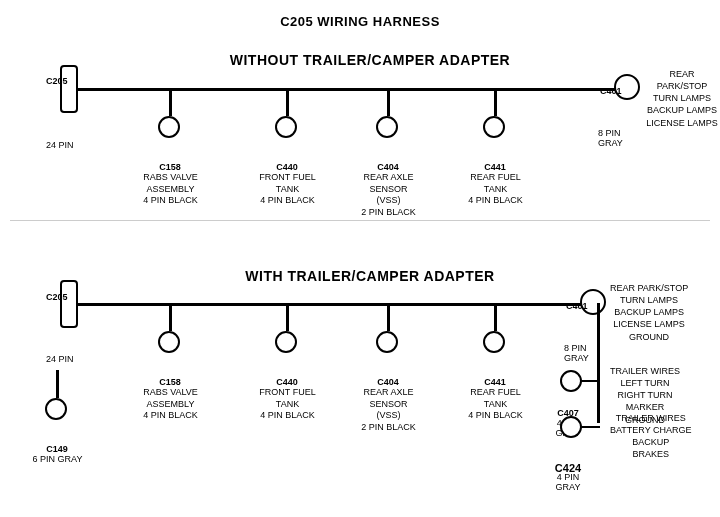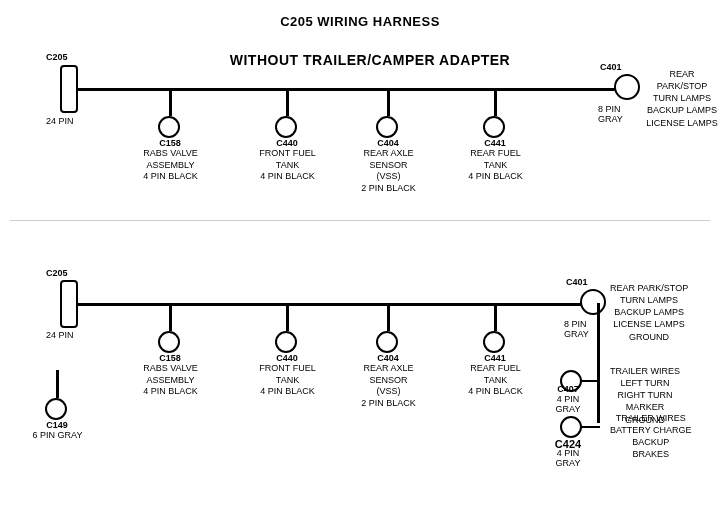--- a/index.html
+++ b/index.html
@@ -63,20 +63,21 @@
       background: #000;
       width: 3px;
     }
 
     
     .conn-label {
       position: absolute;
       text-align: center;
       line-height: 1.2;
       font-size: 9px;
+      margin-top: 24px;
     }
 
     .conn-label-left {
       position: absolute;
       text-align: center;
       line-height: 1.2;
       font-size: 9px;
     }
   </style>
 </head>
@@ -115,20 +116,21 @@
   <div class="conn-label" style="position:absolute;top:138px;left:363px;font-size:9px;font-weight:bold;text-align:center;width:50px;">C404</div>
   <div class="conn-label" style="position:absolute;top:148px;left:356px;font-size:9px;text-align:center;width:65px;line-height:1.3;">REAR AXLE<br>SENSOR<br>(VSS)<br>2 PIN BLACK</div>
 
   <div class="vline" style="left:494px;top:88px;height:28px;"></div>
   <div class="connector" style="left:483px;top:116px;width:22px;height:22px;"></div>
   <div class="conn-label" style="position:absolute;top:138px;left:470px;font-size:9px;font-weight:bold;text-align:center;width:50px;">C441</div>
   <div class="conn-label" style="position:absolute;top:148px;left:463px;font-size:9px;text-align:center;width:65px;line-height:1.3;">REAR FUEL<br>TANK<br>4 PIN BLACK</div>
 
   <div style="position:absolute;top:220px;left:10px;right:10px;height:1px;background:#ccc;"></div>
 
+  <div class="section-label" style="position:absolute;top:268px;left:100px;right:80px;">WITH TRAILER/CAMPER ADAPTER</div>
 
   <div class="rect-connector" style="left:60px;top:280px;width:18px;height:48px;"></div>
   <div class="conn-label" style="position:absolute;top:268px;left:46px;font-size:9px;font-weight:bold;">C205</div>
   <div class="conn-label" style="position:absolute;top:330px;left:46px;font-size:9px;">24 PIN</div>
 
   <div class="hline" style="left:78px;top:303px;width:520px;"></div>
 
 
   <div class="vline" style="left:56px;top:370px;height:28px;"></div>
   <div class="connector" style="left:45px;top:398px;width:22px;height:22px;"></div>

